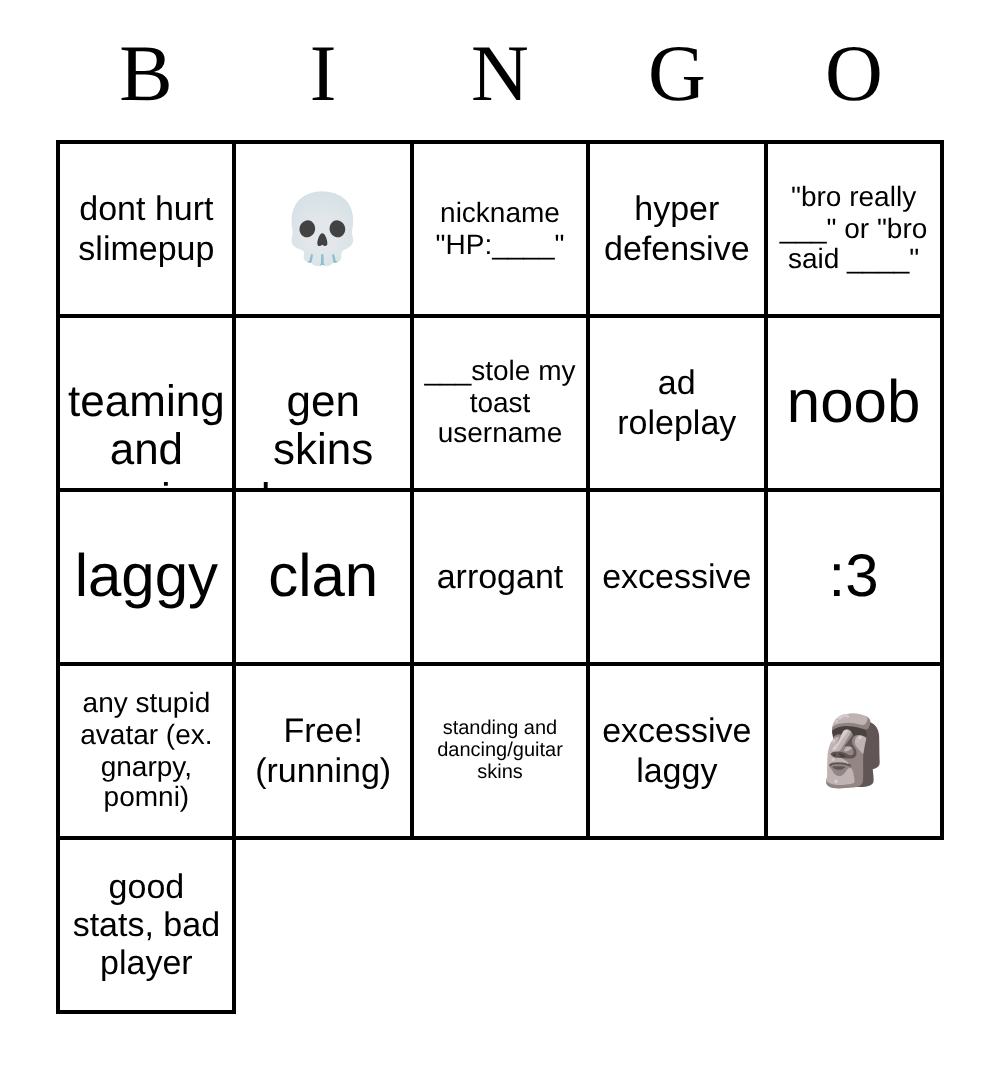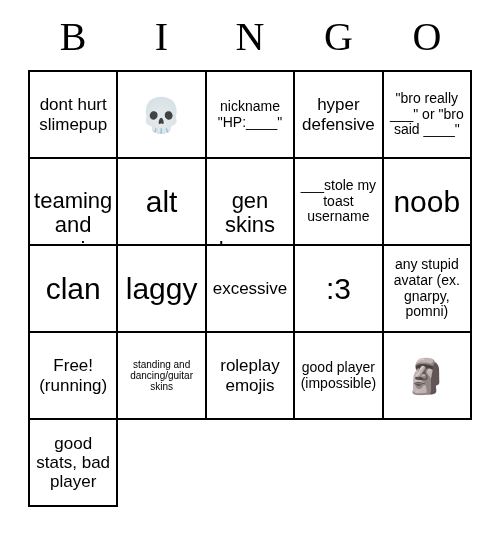--- a/index.html
+++ b/index.html
@@ -107,58 +107,58 @@
       </div>
       <div class="cell s-md">
         <span class="txt">hyper defensive</span>
       </div>
       <div class="cell s-sm">
         <span class="txt">"bro really ___" or "bro said ____"</span>
       </div>
       <div class="cell s-lg">
         <span class="txt">teaming and running</span>
       </div>
-      <div class="cell s-xxl">
-        <span class="txt">alt</span>
-      </div>
       <div class="cell s-lg">
         <span class="txt">gen skins humor</span>
       </div>
       <div class="cell s-sm">
         <span class="txt">___stole my toast username</span>
       </div>
+      <div class="cell s-md">
+        <span class="txt">ad roleplay</span>
+      </div>
       <div class="cell s-xxl">
         <span class="txt">noob</span>
       </div>
       <div class="cell s-xxl">
+        <span class="txt">laggy</span>
+      </div>
+      <div class="cell s-xxl">
         <span class="txt">clan</span>
       </div>
-      <div class="cell s-xxl">
-        <span class="txt">laggy</span>
+      <div class="cell s-md">
+        <span class="txt">arrogant</span>
       </div>
       <div class="cell s-md">
         <span class="txt">excessive</span>
       </div>
       <div class="cell s-xxl">
         <span class="txt">:3</span>
       </div>
       <div class="cell s-sm">
         <span class="txt">any stupid avatar (ex. gnarpy, pomni)</span>
       </div>
       <div class="cell s-md">
         <span class="txt">Free! (running)</span>
       </div>
       <div class="cell s-xxs">
         <span class="txt">standing and dancing/guitar skins</span>
       </div>
       <div class="cell s-md">
-        <span class="txt">roleplay emojis</span>
-      </div>
-      <div class="cell s-sm">
-        <span class="txt">good player (impossible)</span>
+        <span class="txt">excessive laggy</span>
       </div>
       <div class="cell emoji emoji">
         <span class="txt">🗿</span>
       </div>
       <div class="cell s-md">
         <span class="txt">good stats, bad player</span>
       </div>
     </div>
 
 </div>

